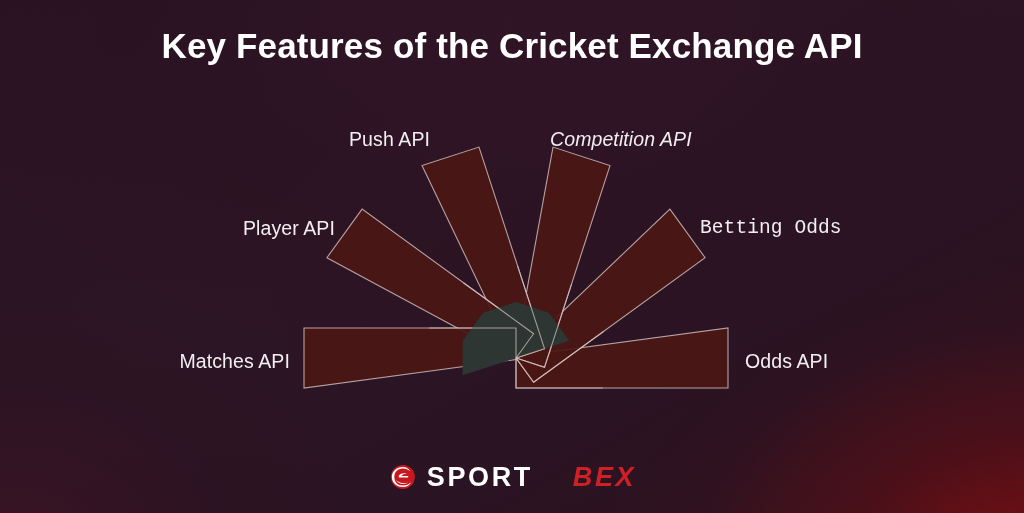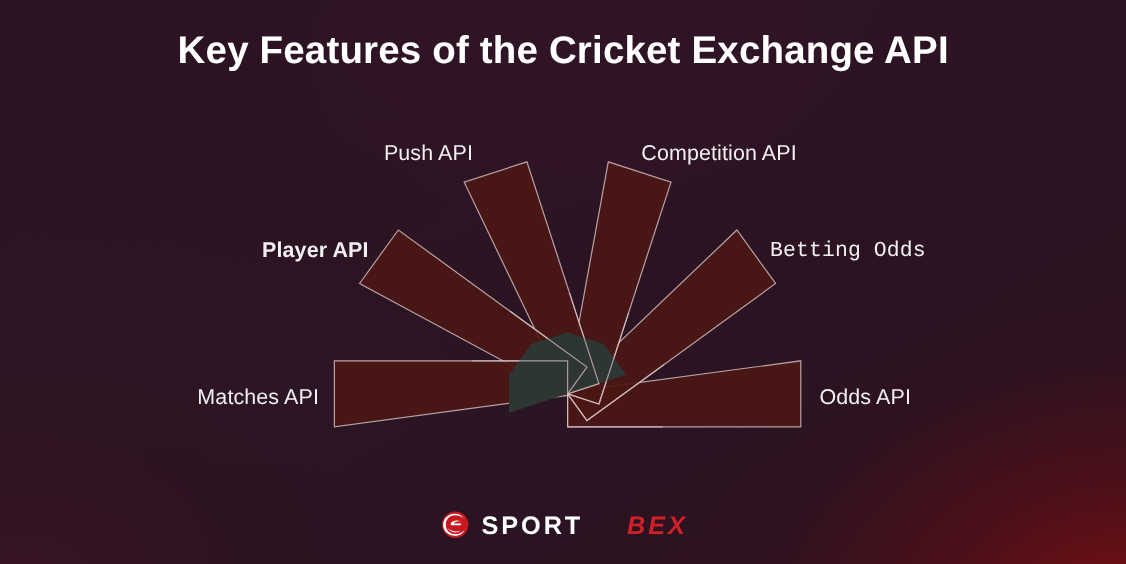--- a/index.html
+++ b/index.html
@@ -57,21 +57,21 @@
     position: absolute;
     left: 50%;
     top: 462px;
     transform: translateX(-50%);
     display: flex;
     align-items: center;
     gap: 9px;
   }
   .logo-mark { display: block; }
   .logo-word {
-    font-size: 23px;
+    font-size: 27px;
     font-weight: bold;
     letter-spacing: 2.6px;
     line-height: 1;
     display: flex;
     gap: 40px;
   }
   .logo-sport { color: #ffffff; }
   .logo-bex { color: #cf2026; font-style: italic; }
 </style>
 </head>
@@ -94,22 +94,22 @@
         <polyline points="603.9,331.3 533.6,382.3 516,358" fill="none" stroke="#d8c4c4" stroke-width="1.1" stroke-opacity="0.72"></polyline>
         <polyline points="571.4,284.7 544.5,367.3 516,358" fill="none" stroke="#d8c4c4" stroke-width="1.1" stroke-opacity="0.72"></polyline>
         <polyline points="517.7,266.2 544.5,348.7 516,358" fill="none" stroke="#d8c4c4" stroke-width="1.1" stroke-opacity="0.72"></polyline>
         <polyline points="463.4,282.7 533.6,333.7 516,358" fill="none" stroke="#d8c4c4" stroke-width="1.1" stroke-opacity="0.72"></polyline>
         <polyline points="429.2,328.0 516.0,328.0 516,358" fill="none" stroke="#d8c4c4" stroke-width="1.1" stroke-opacity="0.72"></polyline>
       </g>
   </svg>
 
   <div id="labels-layer">
       <div class="lbl" style="top: 128px; left: 349px;">Push API</div>
-      <div class="lbl" style="top: 128px; left: 583px;">Competition API</div>
-      <div class="lbl r" style="top: 217px; left: 0px; width: 335px; font-weight: bold;">Player API</div>
+      <div class="lbl" style="top: 128px; left: 550px; font-style: italic;">Competition API</div>
+      <div class="lbl r" style="top: 217px; left: 0px; width: 335px;">Player API</div>
       <div class="lbl" style="top: 217px; left: 700px; font-family: Liberation Mono, monospace;">Betting Odds</div>
       <div class="lbl r" style="top: 350px; left: 0px; width: 290px;">Matches API</div>
       <div class="lbl" style="top: 350px; left: 745px;">Odds API</div>
     </div>
 
   <div id="logo">
     <svg class="logo-mark" width="30" height="30" viewBox="0 0 60 60" xmlns="http://www.w3.org/2000/svg">
       <circle cx="30" cy="30" r="24" fill="#c8181f"></circle>
       <path d="M30 10 C17 10 8 19 8 30 C8 41 17 50 30 50 C38 50 44 46 47 40
                C42 45 36 47 30 47 C20 47 13 40 13 30 C13 20 20 13 30 13

